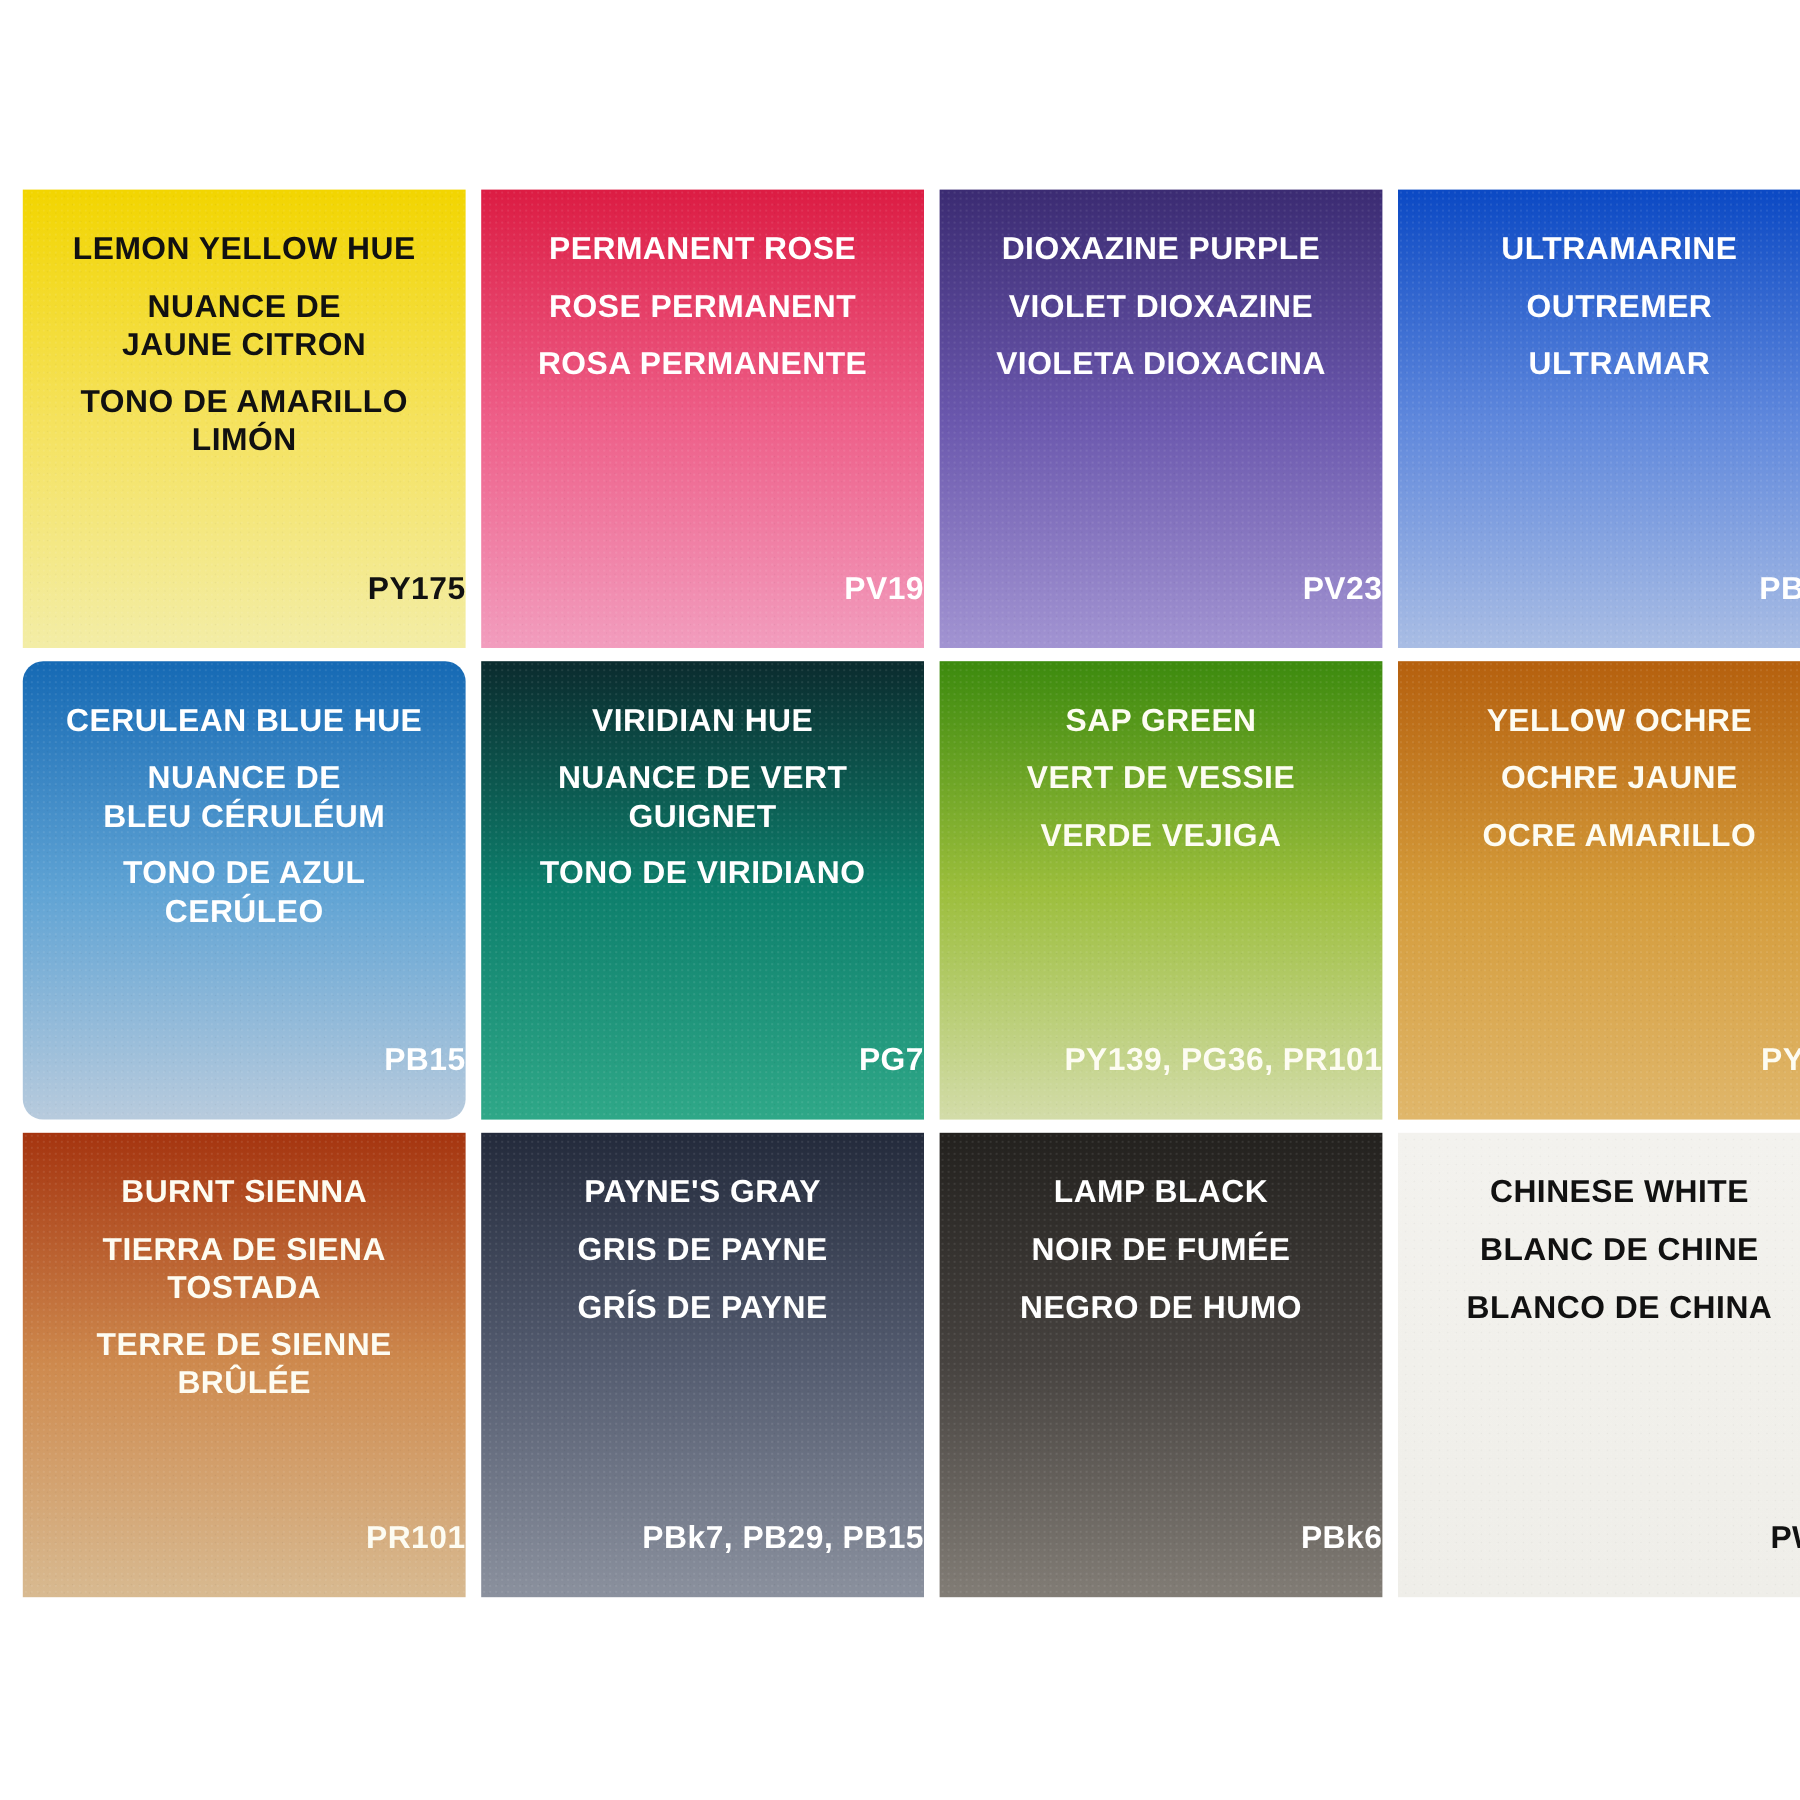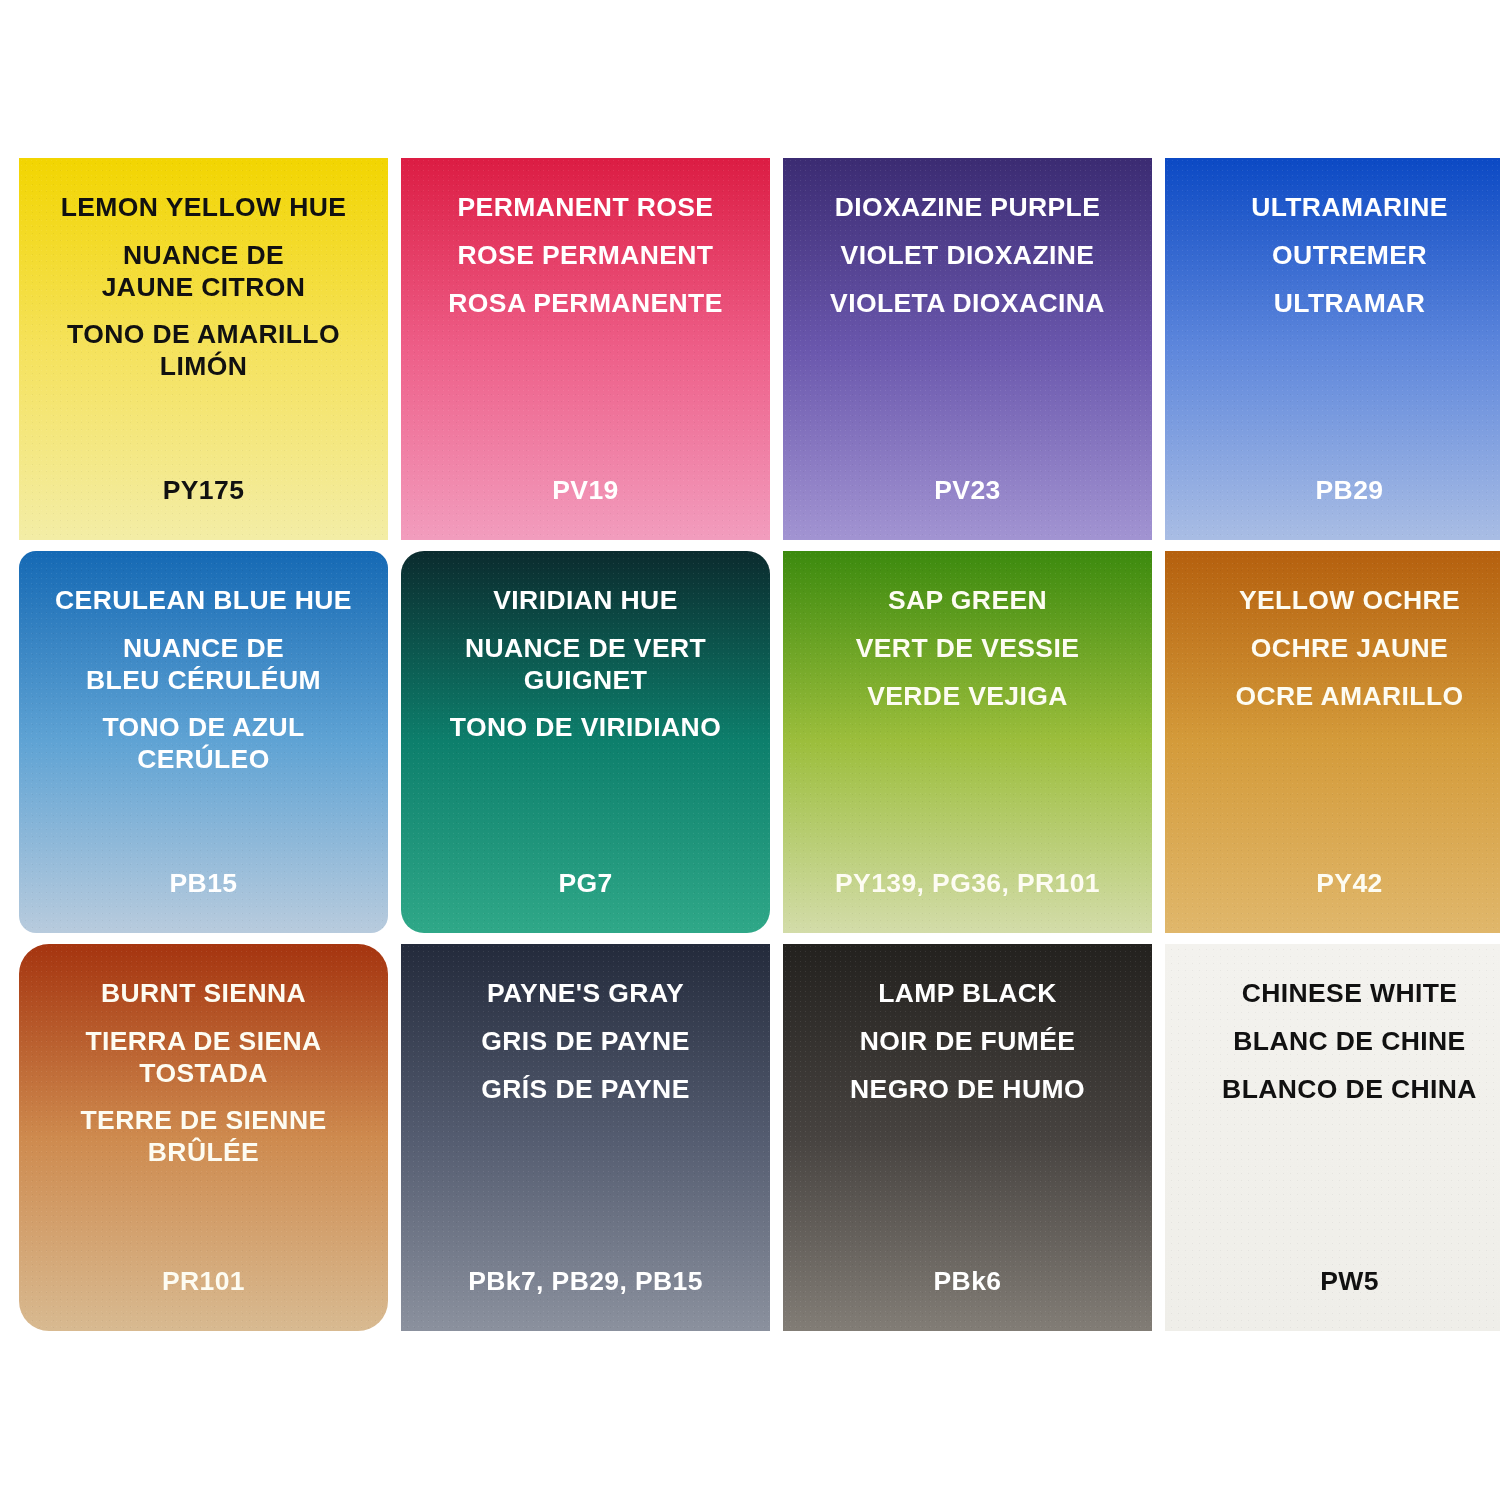--- a/index.html
+++ b/index.html
@@ -73,21 +73,21 @@
     margin: 0 0 16px 0;
     white-space: pre-line;
   }
   .swatch-name:last-child { margin-bottom: 0; }
 
   .swatch-pigment {
     position: absolute;
     left: 0;
     right: 0;
     bottom: 34px;
-    text-align: center;
+    text-align: right;
     font-size: 26.5px;
     font-weight: bold;
     letter-spacing: 0.4px;
     z-index: 2;
   }
 
   
   .text-dark .swatch-name,
   .text-dark .swatch-pigment { color: #111111; }
   .text-light .swatch-name,
@@ -137,21 +137,21 @@
       <div class="swatch text-light" style="background: linear-gradient(rgb(21, 105, 180) 0%, rgb(95, 163, 212) 50%, rgb(184, 203, 221) 100%); border-radius: 17px;">
         <div class="swatch-names">
           <div class="swatch-name">CERULEAN BLUE HUE</div>
           <div class="swatch-name">NUANCE DE
 BLEU CÉRULÉUM</div>
           <div class="swatch-name">TONO DE AZUL
 CERÚLEO</div>
         </div>
         <div class="swatch-pigment">PB15</div>
       </div>
-      <div class="swatch text-light" style="background: linear-gradient(rgb(11, 43, 46) 0%, rgb(13, 127, 108) 50%, rgb(47, 168, 136) 100%); border-radius: 23px;">
+      <div class="swatch text-light" style="background: linear-gradient(rgb(11, 43, 46) 0%, rgb(13, 127, 108) 50%, rgb(47, 168, 136) 100%);">
         <div class="swatch-names">
           <div class="swatch-name">VIRIDIAN HUE</div>
           <div class="swatch-name">NUANCE DE VERT
 GUIGNET</div>
           <div class="swatch-name">TONO DE VIRIDIANO</div>
         </div>
         <div class="swatch-pigment">PG7</div>
       </div>
       <div class="swatch text-cream" style="background: linear-gradient(rgb(60, 138, 14) 0%, rgb(156, 190, 60) 50%, rgb(211, 220, 169) 100%);">
         <div class="swatch-names">
@@ -162,21 +162,21 @@
         <div class="swatch-pigment">PY139, PG36, PR101</div>
       </div>
       <div class="swatch text-cream" style="background: linear-gradient(rgb(181, 96, 14) 0%, rgb(212, 155, 58) 50%, rgb(224, 183, 107) 100%);">
         <div class="swatch-names">
           <div class="swatch-name">YELLOW OCHRE</div>
           <div class="swatch-name">OCHRE JAUNE</div>
           <div class="swatch-name">OCRE AMARILLO</div>
         </div>
         <div class="swatch-pigment">PY42</div>
       </div>
-      <div class="swatch text-cream" style="background: linear-gradient(rgb(165, 52, 15) 0%, rgb(206, 138, 78) 50%, rgb(216, 186, 145) 100%); border-radius: 30px;">
+      <div class="swatch text-cream" style="background: linear-gradient(rgb(165, 52, 15) 0%, rgb(206, 138, 78) 50%, rgb(216, 186, 145) 100%);">
         <div class="swatch-names">
           <div class="swatch-name">BURNT SIENNA</div>
           <div class="swatch-name">TIERRA DE SIENA
 TOSTADA</div>
           <div class="swatch-name">TERRE DE SIENNE
 BRÛLÉE</div>
         </div>
         <div class="swatch-pigment">PR101</div>
       </div>
       <div class="swatch text-light" style="background: linear-gradient(rgb(35, 42, 59) 0%, rgb(84, 92, 112) 50%, rgb(139, 145, 158) 100%);">

